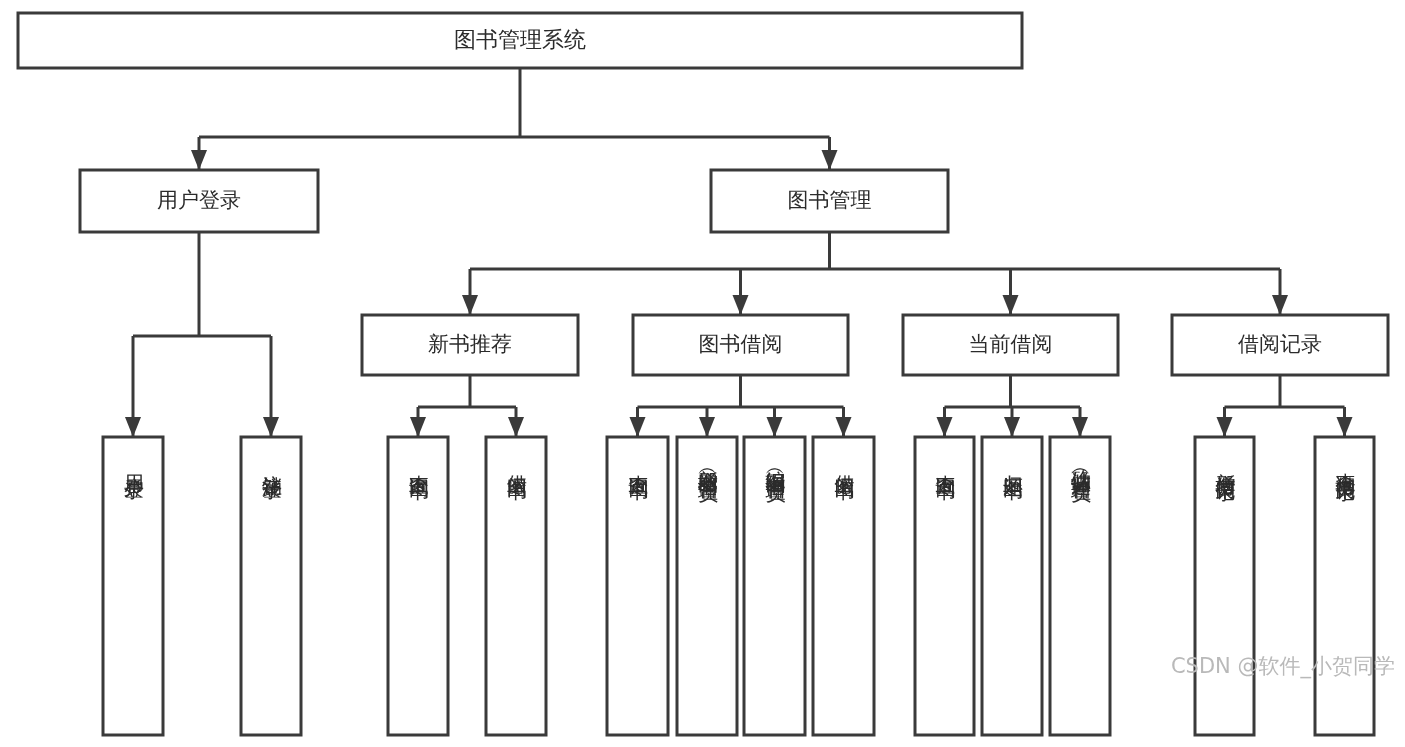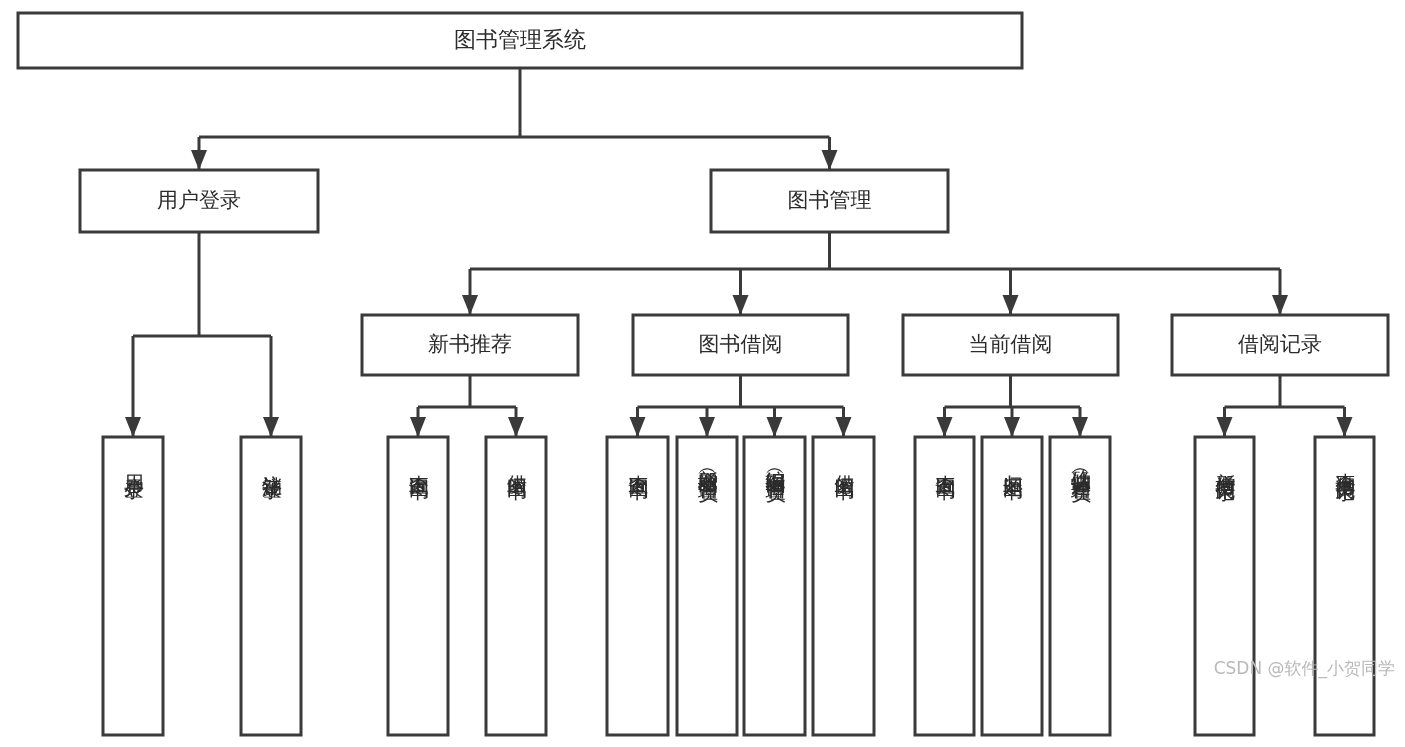--- a/index.html
+++ b/index.html
@@ -61,21 +61,21 @@
     dominant-baseline: middle;
   }
   text.node-label.root-label {
     font-size: 22px;
   }
   .watermark-text {
     position: absolute;
     right: 10px;
     bottom: 6px;
     font-family: "DejaVu Sans", "Liberation Sans", sans-serif;
-    font-size: 17px;
+    font-size: 21px;
     color: #b9b9b9;
     white-space: nowrap;
     user-select: none;
   }
 </style>
 </head>
 <body>
 
 <div id="diagram-root">
   <svg class="diagram-canvas" id="diagram-canvas" viewBox="0 0 1405 747" xmlns="http://www.w3.org/2000/svg">

